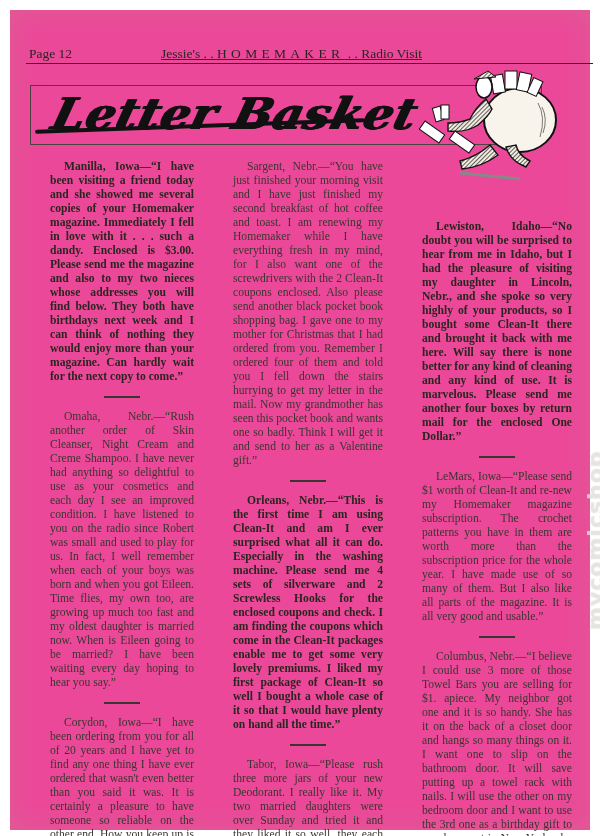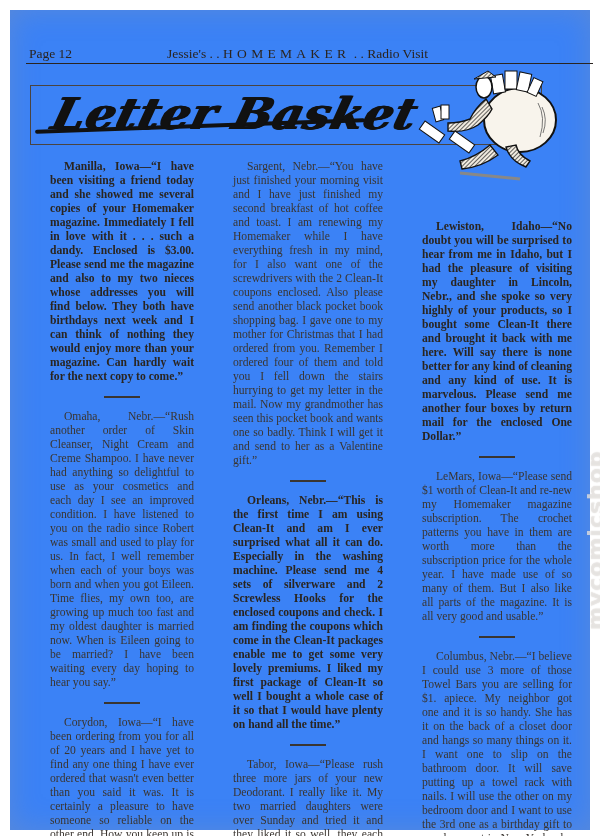--- a/index.html
+++ b/index.html
@@ -3,30 +3,30 @@
 <meta charset="utf-8">
 <style>
   html, body { margin: 0; padding: 0; }
   body {
     width: 600px; height: 836px; overflow: hidden;
     background: #ffffff;
     font-family: "DejaVu Serif", "Liberation Serif", serif;
   }
   .page {
     position: absolute; left: 10px; top: 10px; width: 580px; height: 820px;
-    background: #3b82f6;
+    background: #ec4899;
     box-shadow: inset 0 0 30px rgba(180,160,130,0.25);
   }
   .running-head {
     position: absolute; left: 16px; top: 36px; width: 567px; height: 17px;
     border-bottom: 1.5px solid #2a2420;
     font-family: "Liberation Serif", serif; font-size: 13.5px; color: #2a2420;
   }
   .running-head .pg { position: absolute; left: 3px; top: 0; }
-  .running-head .mid { position: absolute; left: 141px; top: 0; white-space: pre; }
+  .running-head .mid { position: absolute; left: 135px; top: 0; white-space: pre; text-decoration: underline; }
   .running-head .mid .caps { letter-spacing: 4.3px; }
   .title-box {
     position: absolute; left: 20px; top: 75px; width: 510px; height: 58px;
     border: 1px solid #4a4440;
   }
   .title-text {
     position: absolute; left: 28px; top: 2px;
     font-family: "DejaVu Serif", serif; font-style: italic; font-weight: bold;
     font-size: 46px; color: #111; letter-spacing: 1px;
     transform: skewX(-14deg) scaleY(0.95);

